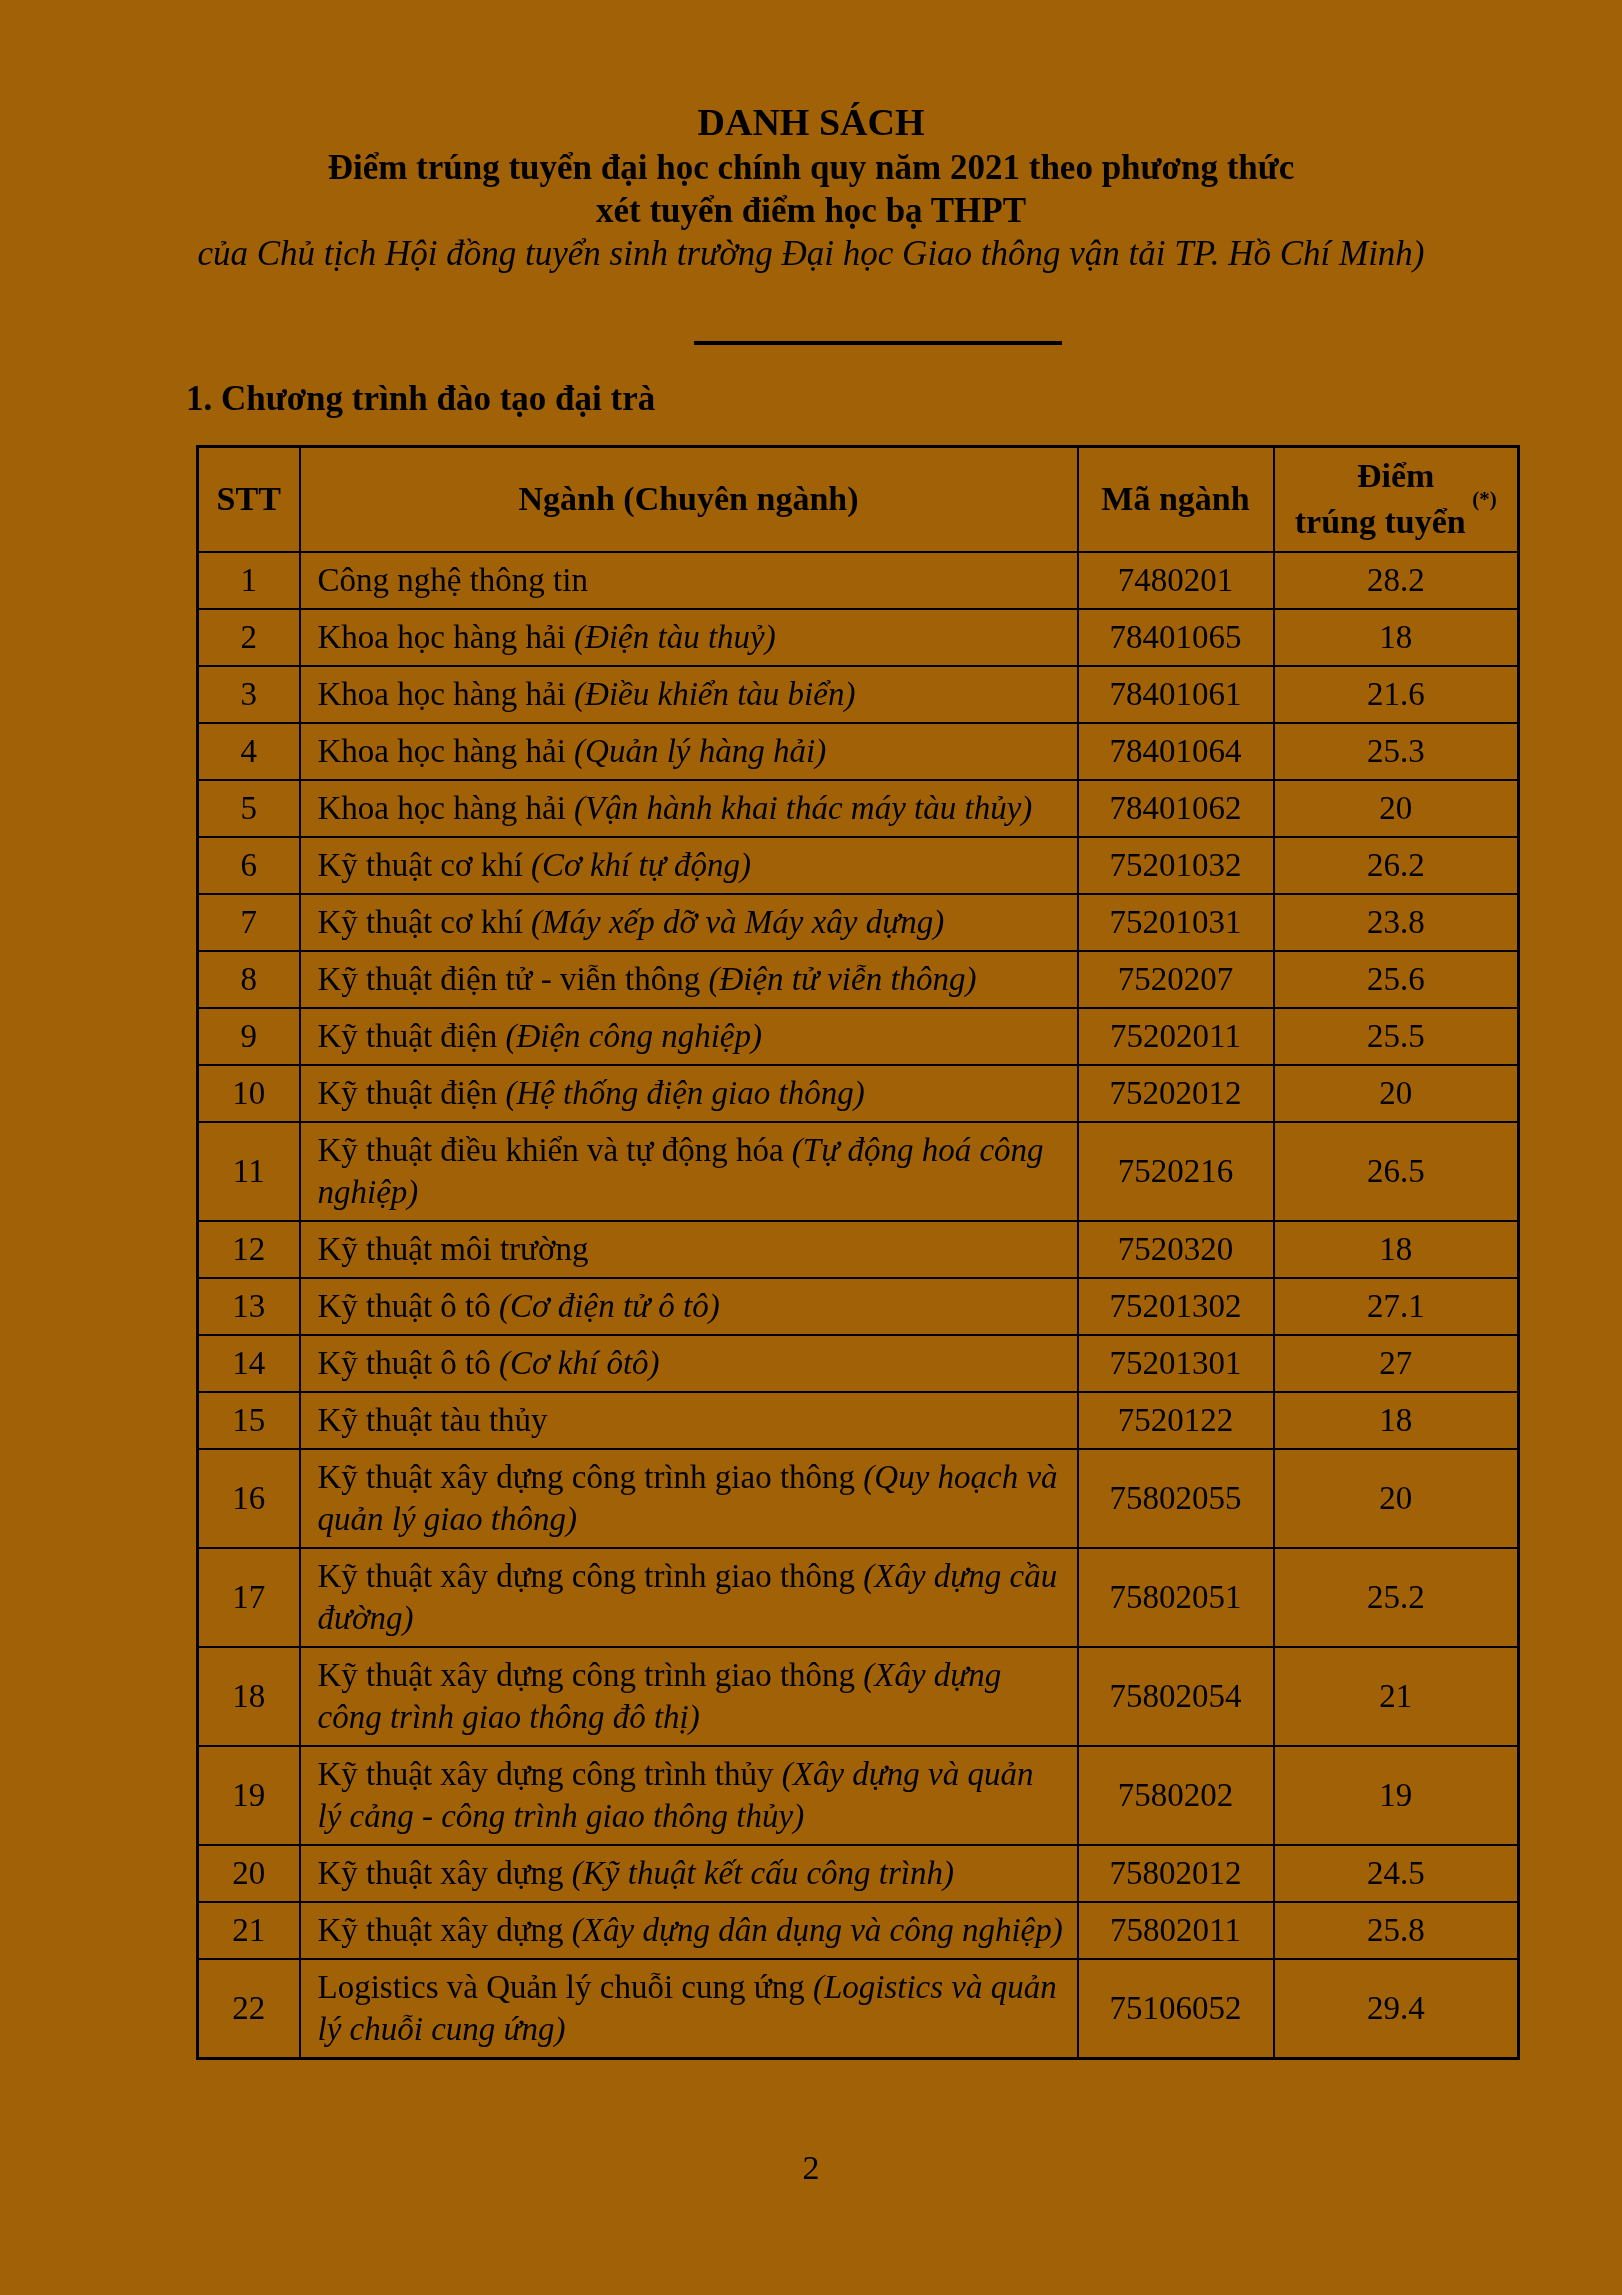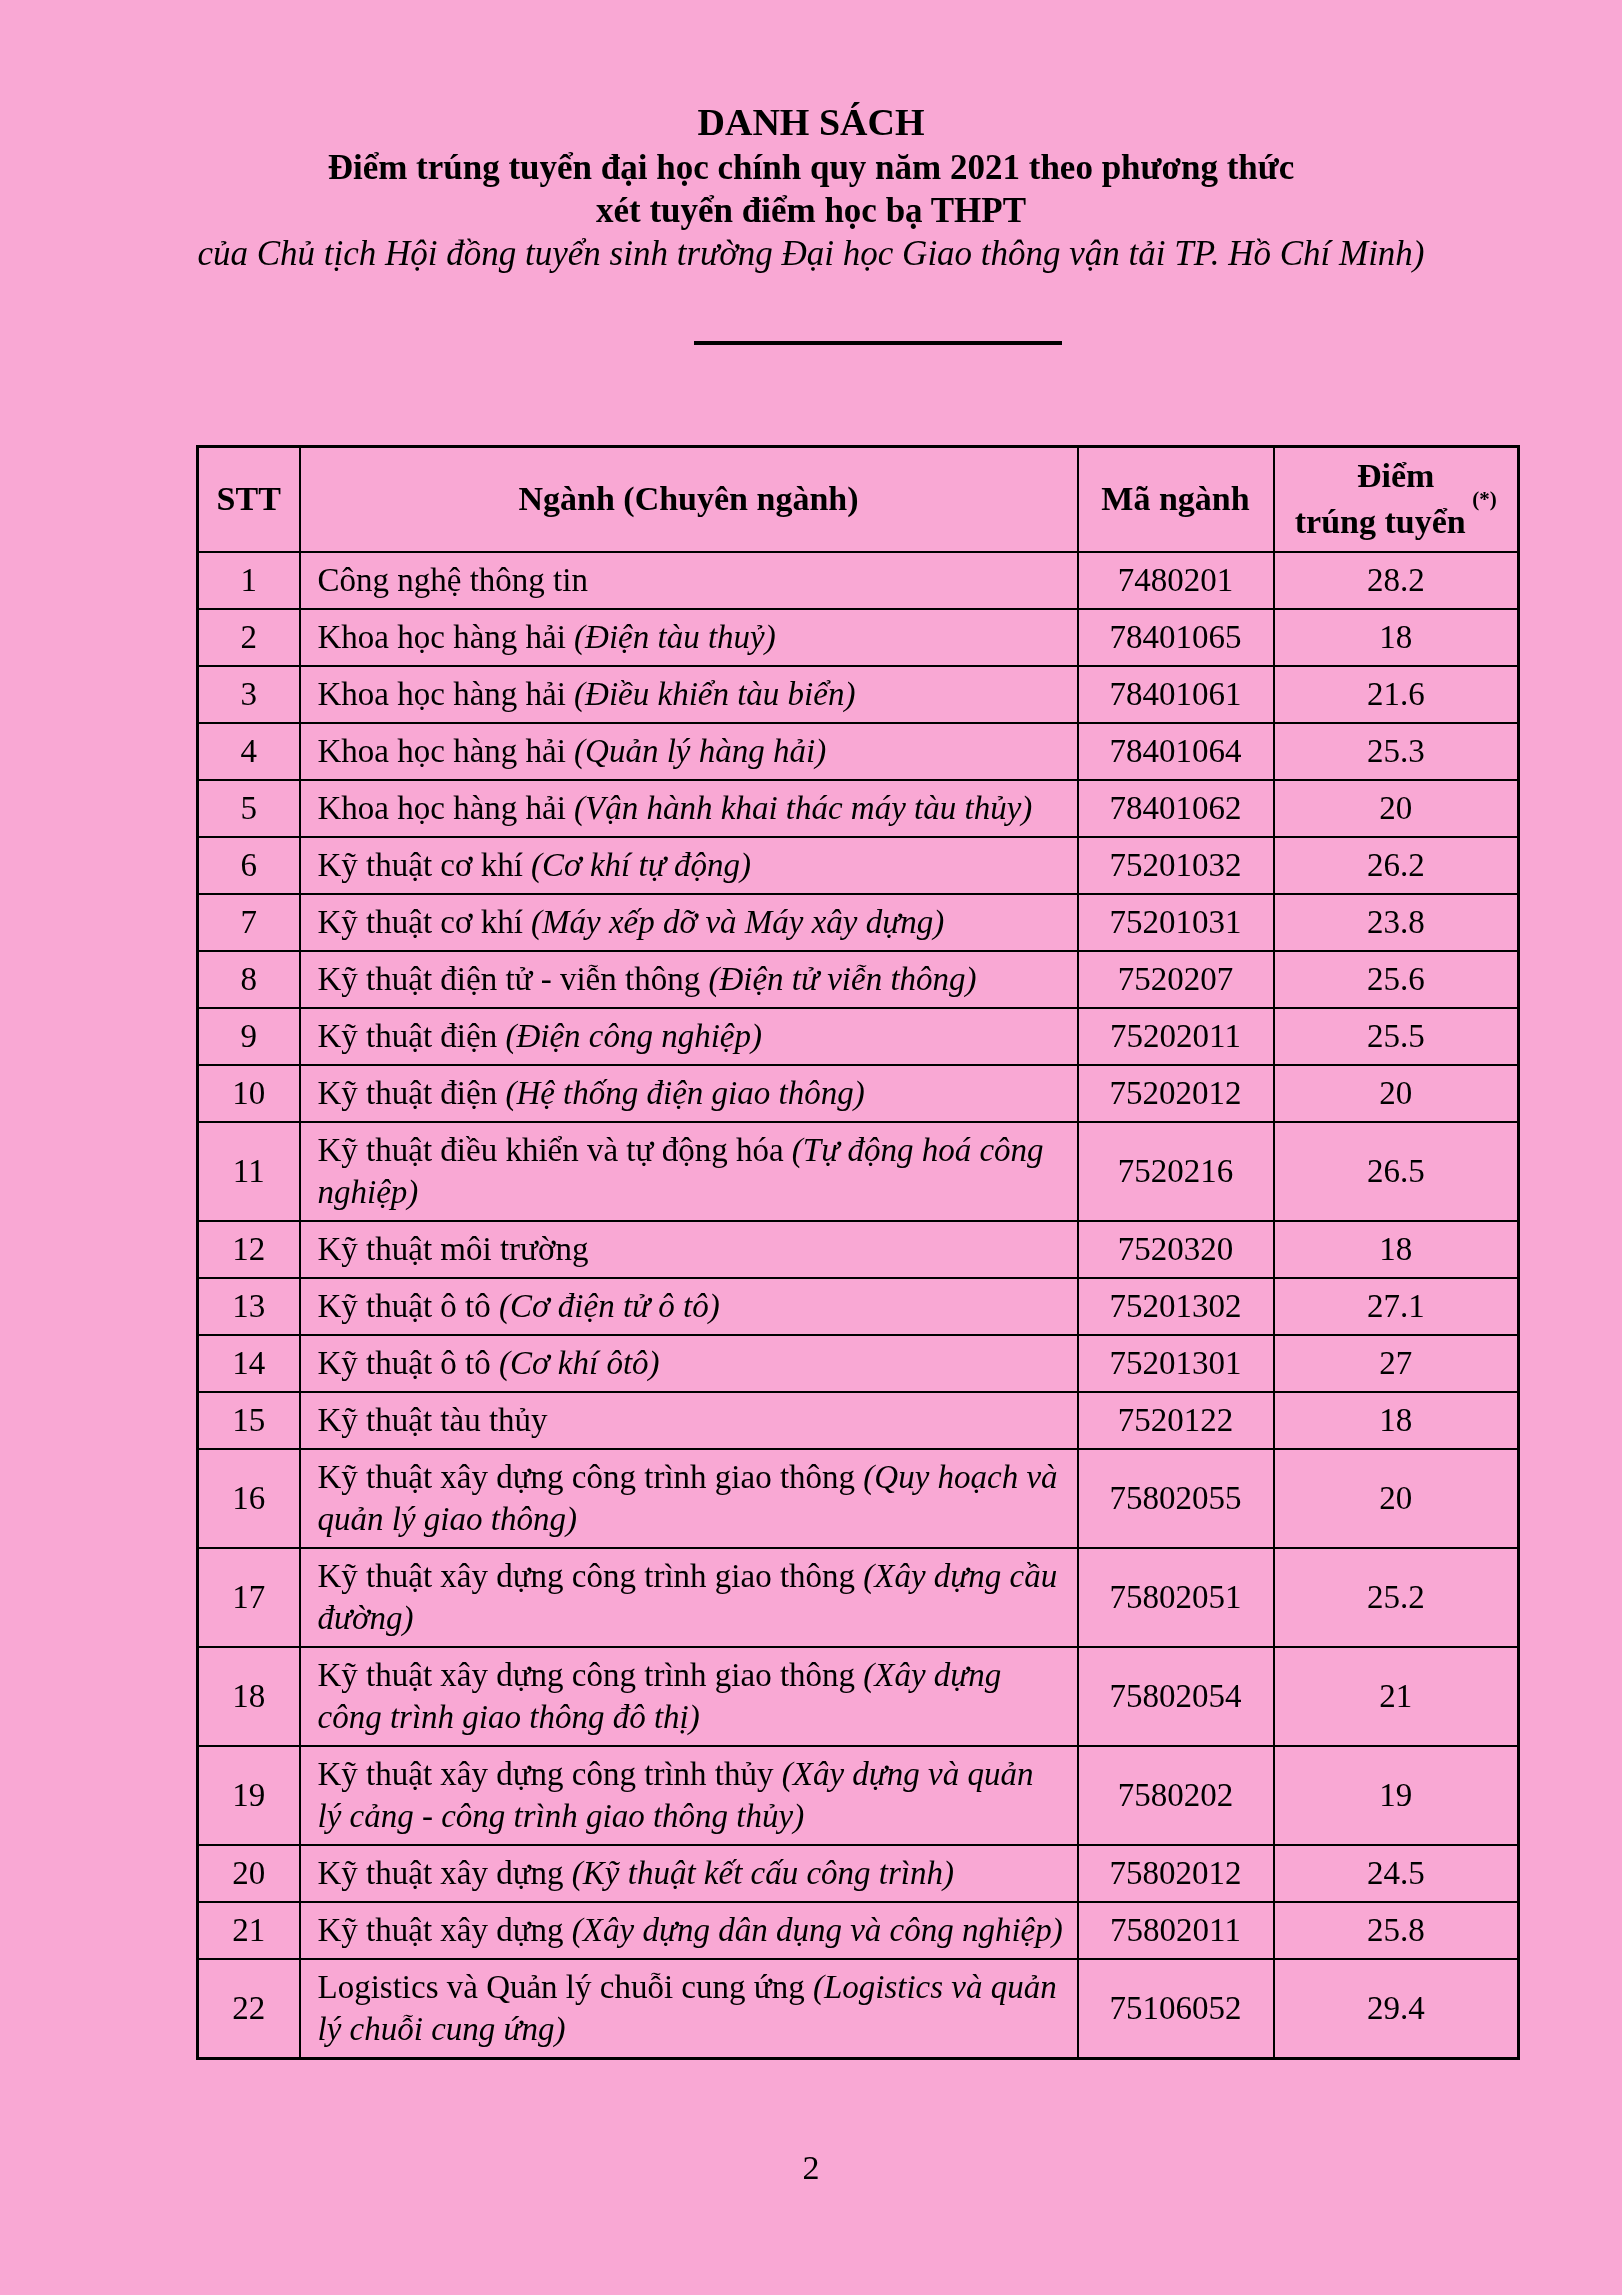--- a/index.html
+++ b/index.html
@@ -10,21 +10,21 @@
   body {
     width: 1622px;
     height: 2295px;
     font-family: "Liberation Serif", "DejaVu Serif", serif;
     color: #000000;
   }
   .page {
     position: relative;
     width: 1622px;
     height: 2295px;
-    background: #f9a8d4;
+    background: #a16207;
     overflow: hidden;
   }
 
   
   .doc-header {
     position: absolute;
     top: 98px;
     left: 0;
     width: 100%;
     text-align: center;
@@ -130,20 +130,21 @@
 
   <div class="doc-header">
     <div class="doc-title">DANH SÁCH</div>
     <div class="doc-sub">Điểm trúng tuyển đại học chính quy năm 2021 theo phương thức</div>
     <div class="doc-sub">xét tuyển điểm học bạ THPT</div>
     <div class="doc-note">của Chủ tịch Hội đồng tuyển sinh trường Đại học Giao thông vận tải TP. Hồ Chí Minh)</div>
   </div>
 
   <div class="title-underline"></div>
 
+  <div class="section-heading">1. Chương trình đào tạo đại trà</div>
 
   <table class="score-table">
     <colgroup>
       <col style="width:102px">
       <col style="width:778px">
       <col style="width:196px">
       <col style="width:245px">
     </colgroup>
     <thead>
       <tr>

